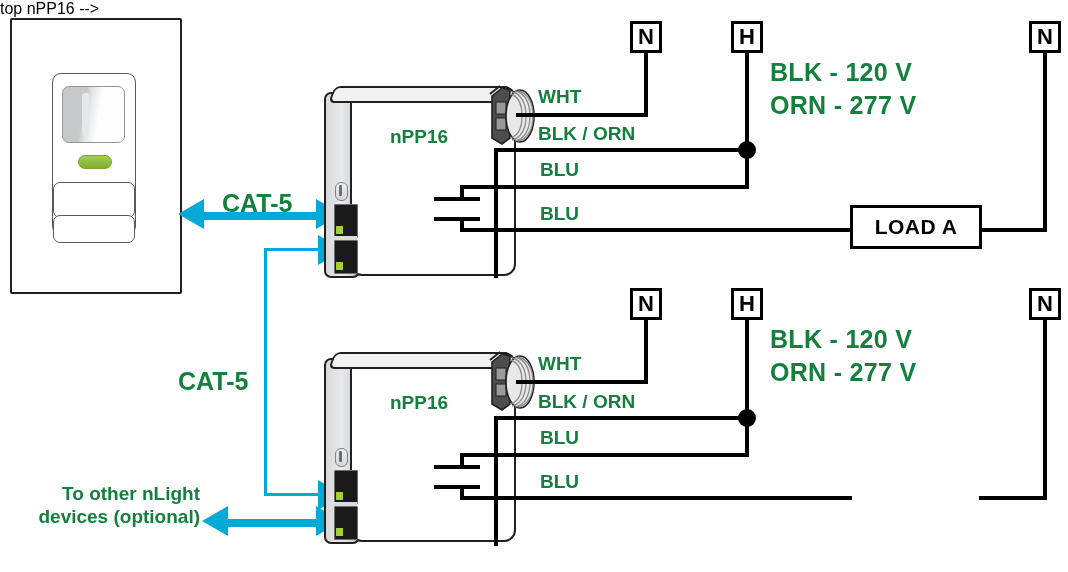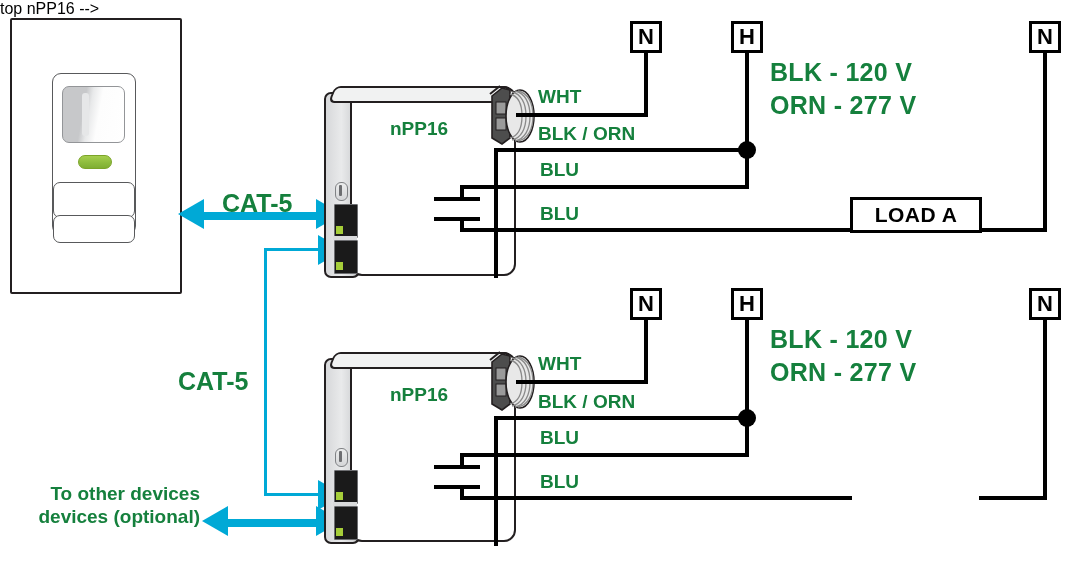--- a/index.html
+++ b/index.html
@@ -20,21 +20,21 @@
            display:flex;align-items:center;justify-content:center;
            font:bold 21px "Liberation Sans",sans-serif;color:#000;
            letter-spacing:.5px;box-sizing:border-box;}
 
   
   .lbl{position:absolute;font-family:"Liberation Sans",sans-serif;color:#15803d;white-space:nowrap;}
   .lbl-wire{font-size:19px;font-weight:bold;}
   .lbl-volt{font-size:25px;font-weight:bold;letter-spacing:.3px;}
   .lbl-cat5{font-size:25px;font-weight:bold;}
   .lbl-note{font-size:19px;font-weight:bold;line-height:23px;text-align:right;}
-  .lbl-dev{font-size:19px;font-weight:bold;}
+  .lbl-dev{font-size:19px;font-weight:bold;margin-top:8px;}
 
   
   .dot{position:absolute;width:18px;height:18px;border-radius:50%;background:#000;}
 
   
   .plate{position:absolute;border:2.5px solid #231f20;background:#fff;border-radius:2px;}
   .sw-body{position:absolute;border:1.6px solid #58595b;background:#fff;border-radius:9px;}
   .sw-rocker{position:absolute;border:1.4px solid #939598;border-radius:7px;
              background:linear-gradient(100deg,#c7c8ca 0%,#c7c8ca 34%,#e8e9ea 44%,#fdfdfd 58%,#ffffff 100%);}
   .sw-rocker-line{position:absolute;background:#e6e7e8;border-radius:3px;}
@@ -104,21 +104,21 @@
   <div class="cy-line-thin-h" style="left:264px;top:493px;width:58px;height:3px;"></div>
   <div class="cy-arrow-r" style="left:318px;top:235px;"></div>
   <div class="cy-arrow-r" style="left:318px;top:480px;"></div>
 
   <div class="lbl lbl-cat5" style="left:178px;top:367px;">CAT-5</div>
 
   
   
   
   <div class="lbl lbl-note" style="left:8px;top:482px;width:192px;">
-    <div>To other devices</div>
+    <div>To other nLight</div>
     <div>devices (optional)</div>
   </div>
   <div class="cy-arrow-l" style="left:202px;top:506px;"></div>
   <div class="cy-h" style="left:224px;top:519px;width:96px;height:8px;"></div>
   <div class="cy-arrow-r" style="left:316px;top:506px;"></div>
 
   
   
   
   <div class="pack" style="left:324px;top:86px;width:188px;height:192px;">
@@ -179,21 +179,21 @@
   
   <div class="wire-h" style="left:434px;top:197px;width:46px;"></div>
   
   <div class="wire-h" style="left:434px;top:217px;width:46px;"></div>
   <div class="wire-v" style="left:460px;top:217px;height:14px;"></div>
 
   
   <div class="wire-h" style="left:460px;top:228px;width:392px;"></div>
 
   
-  <div class="loadbox" style="left:850px;top:197px;width:132px;height:36px;">LOAD A</div>
+  <div class="loadbox" style="left:850px;top:205px;width:132px;height:44px;">LOAD A</div>
   <div class="wire-h" style="left:979px;top:228px;width:68px;"></div>
   <div class="wire-v" style="left:1043px;top:53px;height:178px;"></div>
   <div class="term" style="left:1029px;top:21px;">N</div>
 
   
   <div class="lbl lbl-wire" style="left:538px;top:86px;">WHT</div>
   <div class="lbl lbl-wire" style="left:538px;top:123px;">BLK / ORN</div>
   <div class="lbl lbl-wire" style="left:540px;top:159px;">BLU</div>
   <div class="lbl lbl-wire" style="left:540px;top:203px;">BLU</div>
 

